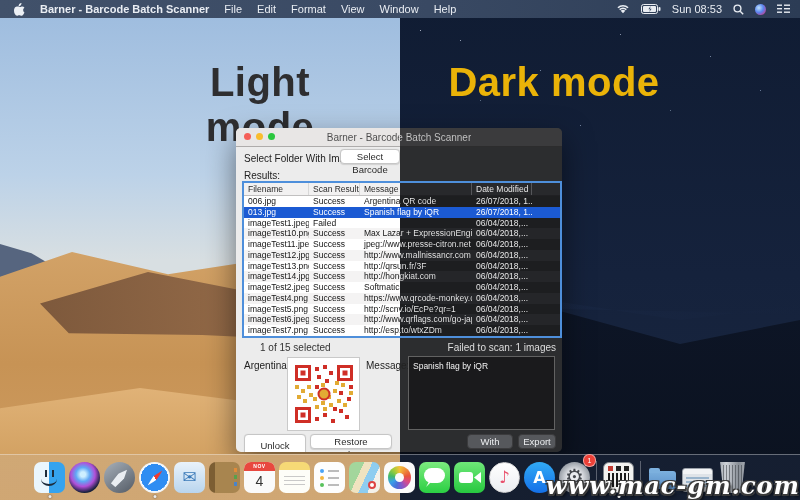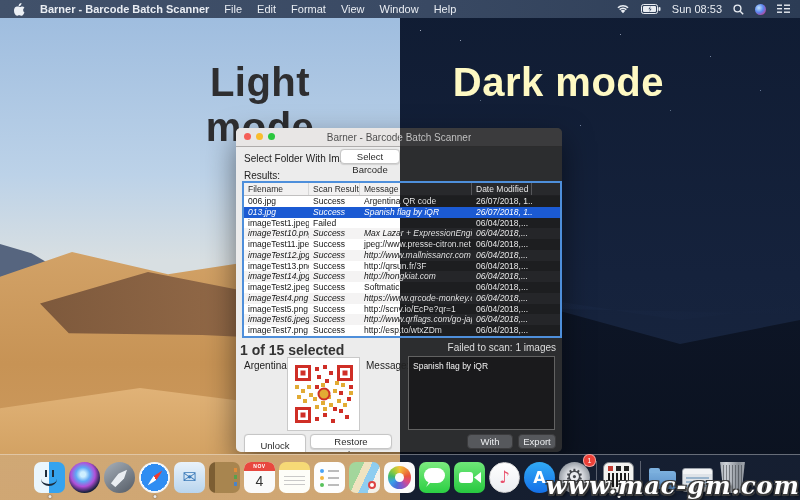--- a/index.html
+++ b/index.html
@@ -39,21 +39,21 @@
   .mb-left .app-name{font-weight:bold;}
   .mb-item{cursor:default;white-space:nowrap;}
   .mb-right{display:flex;align-items:center;gap:11px;padding-right:10px;}
   .siri-orb{width:11px;height:11px;border-radius:50%;
     background:radial-gradient(circle at 35% 35%,#bfe3fa,#5a85f0 45%,#b04aa0 78%,#30204a);}
   .mb-clock{font-size:11px;}
 
   
   .heading{position:absolute;top:60px;font-size:40px;font-weight:bold;letter-spacing:.5px;z-index:5;}
   .heading.light{left:150px;width:220px;text-align:center;color:#2e2e30;}
-  .heading.dark{left:444px;width:220px;text-align:right;color:#fef9c3;}
+  .heading.dark{left:444px;width:220px;text-align:center;color:#eab308;}
 
   
   .window{position:absolute;left:236px;top:128px;width:326px;height:324px;border-radius:5px;
     overflow:hidden;box-shadow:0 12px 30px rgba(0,0,0,.5);z-index:10;
     background:linear-gradient(90deg,#ececec 0 164px,#2c2d2f 164px);font-size:10px;}
   .titlebar{position:absolute;left:0;top:0;width:100%;height:18px;
     background:linear-gradient(90deg,#e8e6e5 0 164px,#3b3b3d 164px);
     border-bottom:1px solid rgba(0,0,0,.25);display:flex;align-items:center;justify-content:center;}
   .win-title{font-size:10px;background-image:linear-gradient(90deg,#4a4a4a 0 50%,#c9c9c9 50%);
     -webkit-background-clip:text;background-clip:text;color:transparent;}
@@ -76,33 +76,33 @@
     background:linear-gradient(90deg,#f2f1f1 0 156px,#28292c 156px);
     border-bottom:1px solid rgba(0,0,0,.2);box-sizing:border-box;}
   .th{padding-left:4px;box-sizing:border-box;white-space:nowrap;overflow:hidden;}
   .th-file{width:65px;color:#2a2a2a;border-right:1px solid #d8d8d8;}
   .th-scan{width:51px;color:#2a2a2a;border-right:1px solid #d8d8d8;}
   .th-msg{width:112px;color:#2a2a2a;border-right:1px solid #55565a;}
   .th-date{width:60px;color:#e4e4e4;border-right:1px solid #55565a;}
   .th-fill{flex:1;}
   .trow{display:flex;height:10.77px;line-height:10.8px;font-size:8.5px;
     background:linear-gradient(90deg,#ffffff 0 156px,#1d1e20 156px);cursor:default;}
-  .trow.stripe{background:linear-gradient(90deg,#f4f3f3 0 156px,#252629 156px);font-style:italic;}
+  .trow.stripe{background:linear-gradient(90deg,#f4f3f3 0 156px,#252629 156px);}
   .trow.selected{background:#1b5ad3;}
   .td{padding-left:4px;box-sizing:border-box;white-space:nowrap;overflow:hidden;}
   .c-file{width:65px;color:#141414;}
   .c-scan{width:51px;color:#141414;}
   .c-msg{width:112px;background-image:linear-gradient(90deg,#141414 0 40px,#f0f0f0 40px);
     -webkit-background-clip:text;background-clip:text;color:transparent;}
   .c-date{width:60px;color:#e6e6e6;}
   .c-fill{flex:1;}
   .trow.selected .c-file,.trow.selected .c-scan,.trow.selected .c-date{color:#fff;}
   .trow.selected .c-msg{background-image:none;color:#fff;}
 
-  .status-left{position:absolute;left:4px;top:214px;color:#333;font-size:14px;font-weight:bold;}
+  .status-left{position:absolute;left:24px;top:214px;color:#333;font-size:10px;}
   .status-right{position:absolute;right:6px;top:214px;color:#dedede;font-size:10px;}
 
   .qr-box{position:absolute;left:51px;top:229px;width:71px;height:72px;background:#fff;
     border:1px solid #c9c9c9;display:flex;align-items:center;justify-content:center;}
   .msg-area{position:absolute;left:172px;top:228px;width:147px;height:74px;background:#1a1a1c;
     border:1px solid #626262;box-sizing:border-box;color:#f2f2f2;font-size:8.5px;padding:4px;
     line-height:1.2;overflow:hidden;}
 
   
   .dock{position:absolute;left:0;top:454px;width:800px;height:46px;

